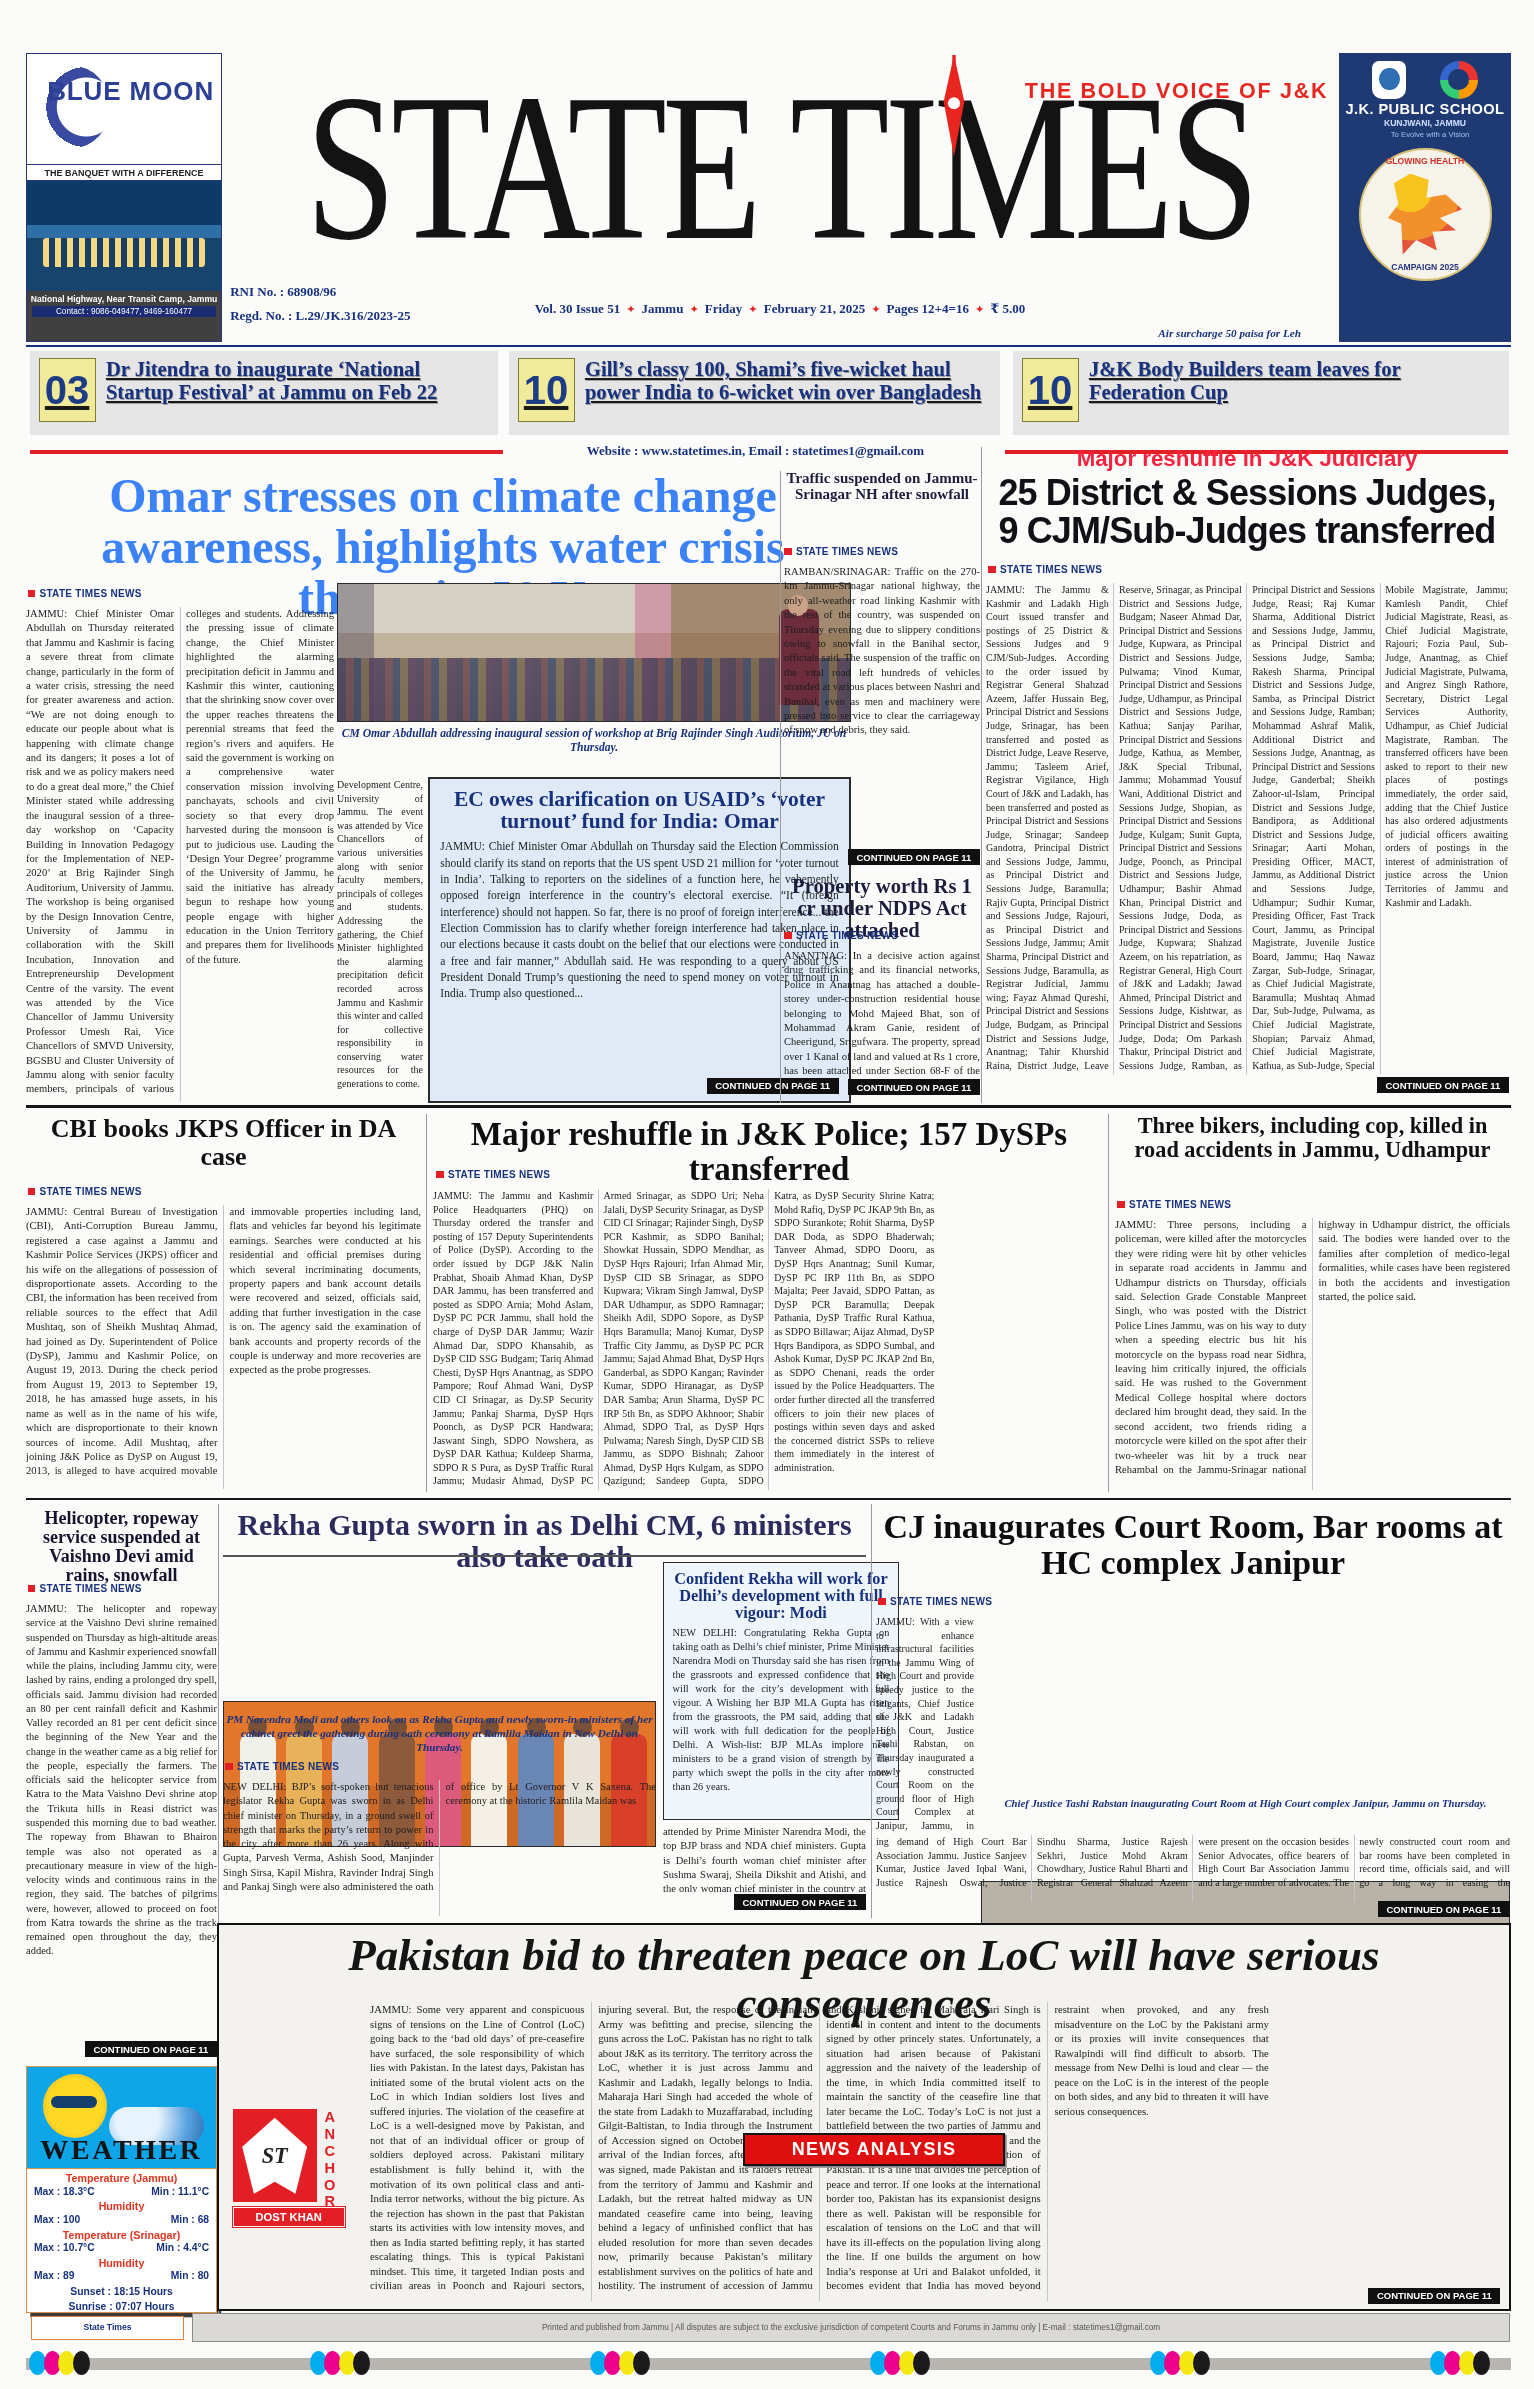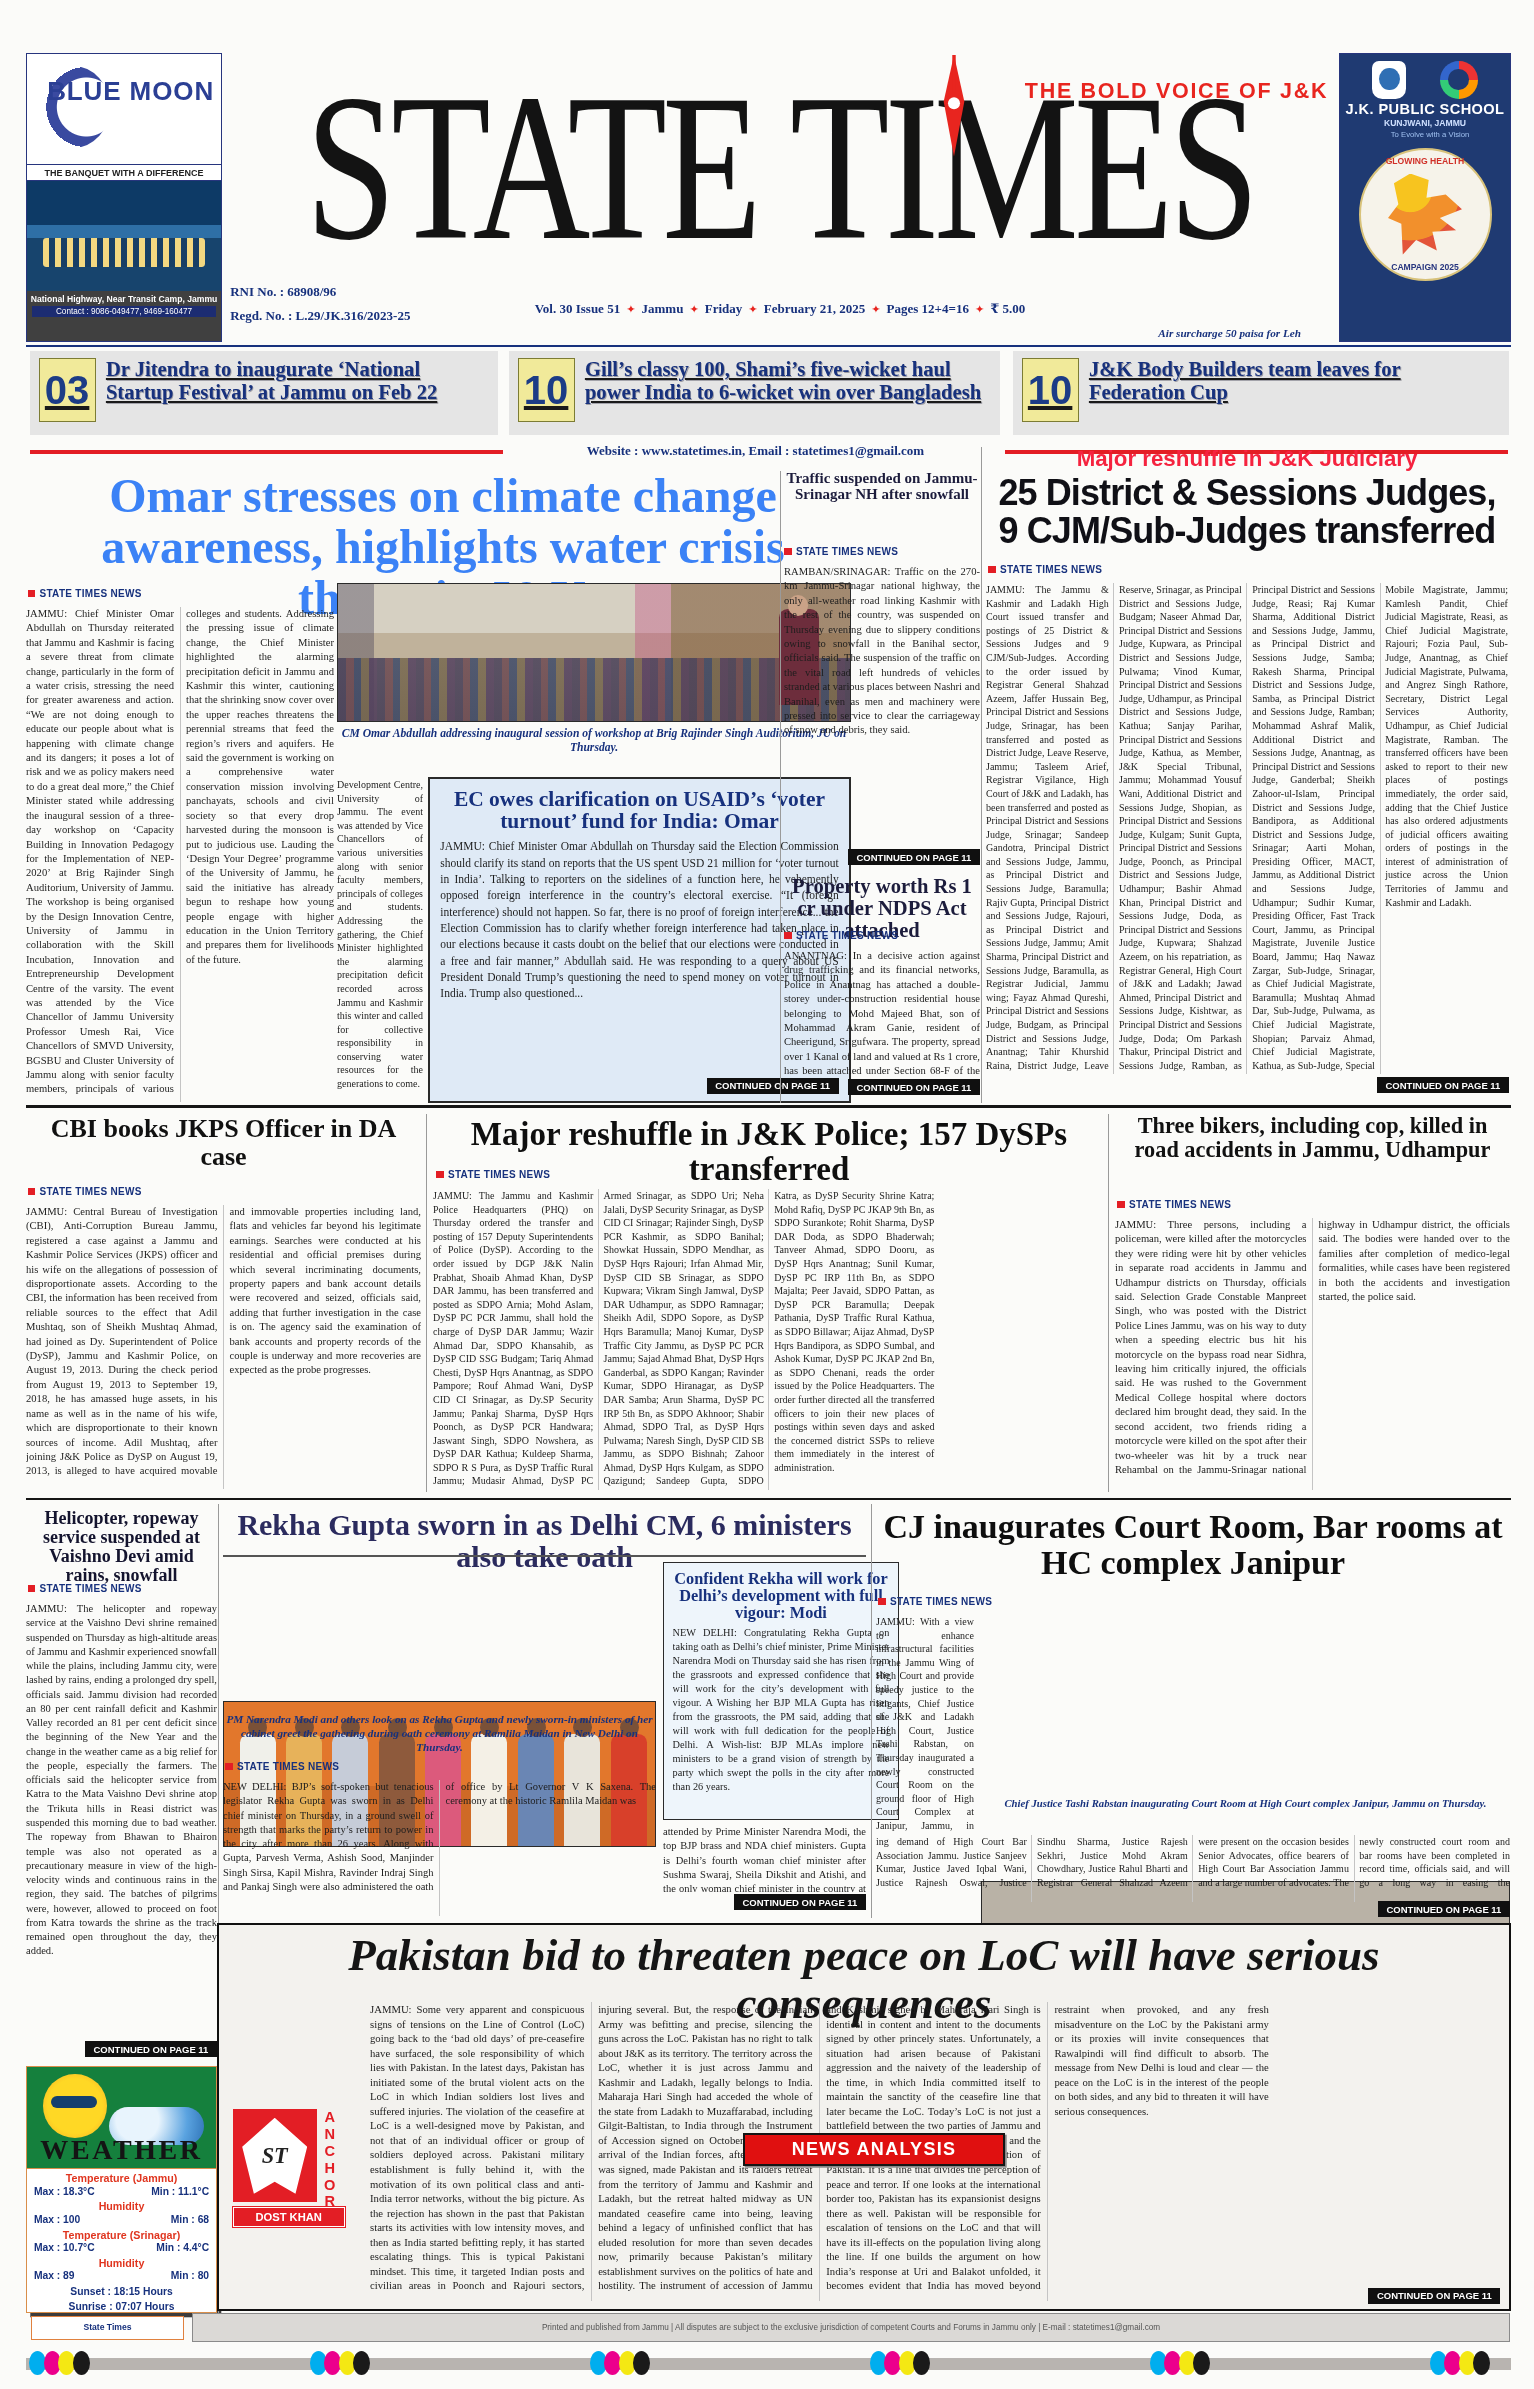--- a/index.html
+++ b/index.html
@@ -70,21 +70,21 @@
   .ph-rekha{background:linear-gradient(180deg,#e2772c 0 58%,#cf6a26 58% 100%);}
   .ph-rekha .person{position:absolute;bottom:0;width:36px;height:78%;border-radius:8.6px 8.6px 0 0;}
   .ph-rekha .person:before{content:"";position:absolute;left:8.6px;top:-15.5px;width:19px;height:19px;border-radius:50%;background:#7a5138;}
   .ph-cj{background:linear-gradient(180deg,#b9b2a6 0 30%,#79756f 30% 64%,#55524e 64% 100%);}
   .ph-cj .ribbon{position:absolute;left:4%;top:56%;width:92%;height:4.3px;background:#d42222;}
   .ph-cj .crowd{position:absolute;left:0;bottom:0;width:100%;height:52%;
      background:repeating-linear-gradient(90deg,#3c3a44 0 10.3px,#6a5a4c 10.3px 20.6px,#2e3a50 20.6px 31px,#8a8276 31px 41px);opacity:.9;}
   .boxed{box-sizing:border-box;border:2.6px solid #2a2a2a;background:#dfeaf6;padding:8.6px 10.3px;overflow:hidden;}
   
   .weather{box-sizing:border-box;border:1.7px solid #d98e4a;background:#fff;box-shadow:4.3px 4.3px 0 #3c3c3c;overflow:hidden;}
-  .w-top{height:101px;background:#15803d;position:relative;border-bottom:0.9px solid #d98e4a;}
+  .w-top{height:101px;background:#0ea5e9;position:relative;border-bottom:0.9px solid #d98e4a;}
   .w-sun{position:absolute;left:15.5px;top:6.9px;width:64px;height:64px;border-radius:50%;
          background:radial-gradient(circle,#ffd825 0 60%,#f5a623 100%);}
   .w-sun:after{content:"";position:absolute;left:8.6px;top:22.3px;width:46px;height:12px;background:#15406e;border-radius:6px;}
   .w-cloud{position:absolute;right:12px;top:40px;width:95px;height:38px;border-radius:22.3px;
          background:radial-gradient(circle at 30% 35%,#e8f4fd 0 30%,#5aa3e0 70%,#2f73b6 100%);}
   .w-name{position:absolute;bottom:1.7px;width:100%;text-align:center;font-weight:bold;font-size:28px;letter-spacing:2.6px;color:#141414;}
   .w-lab{color:#e0351f;font-weight:bold;font-size:10.7px;text-align:center;font-family:"Liberation Sans",sans-serif;margin-top:3.4px;}
   .w-row{display:flex;justify-content:space-between;color:#17317d;font-weight:bold;font-size:10.3px;
          font-family:"Liberation Sans",sans-serif;padding:1.7px 6.9px 0;}
   .w-c{color:#17317d;font-weight:bold;font-size:10.3px;text-align:center;font-family:"Liberation Sans",sans-serif;margin-top:4.3px;}

